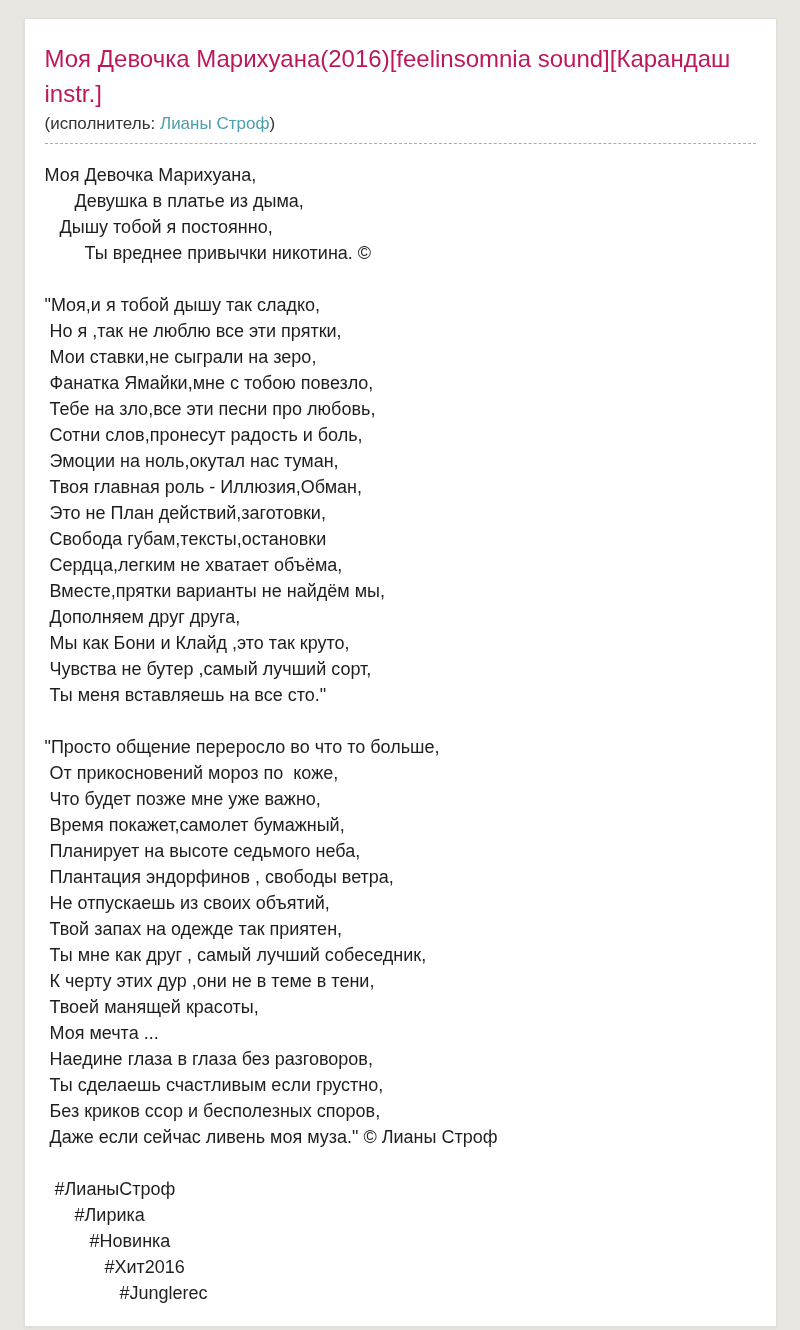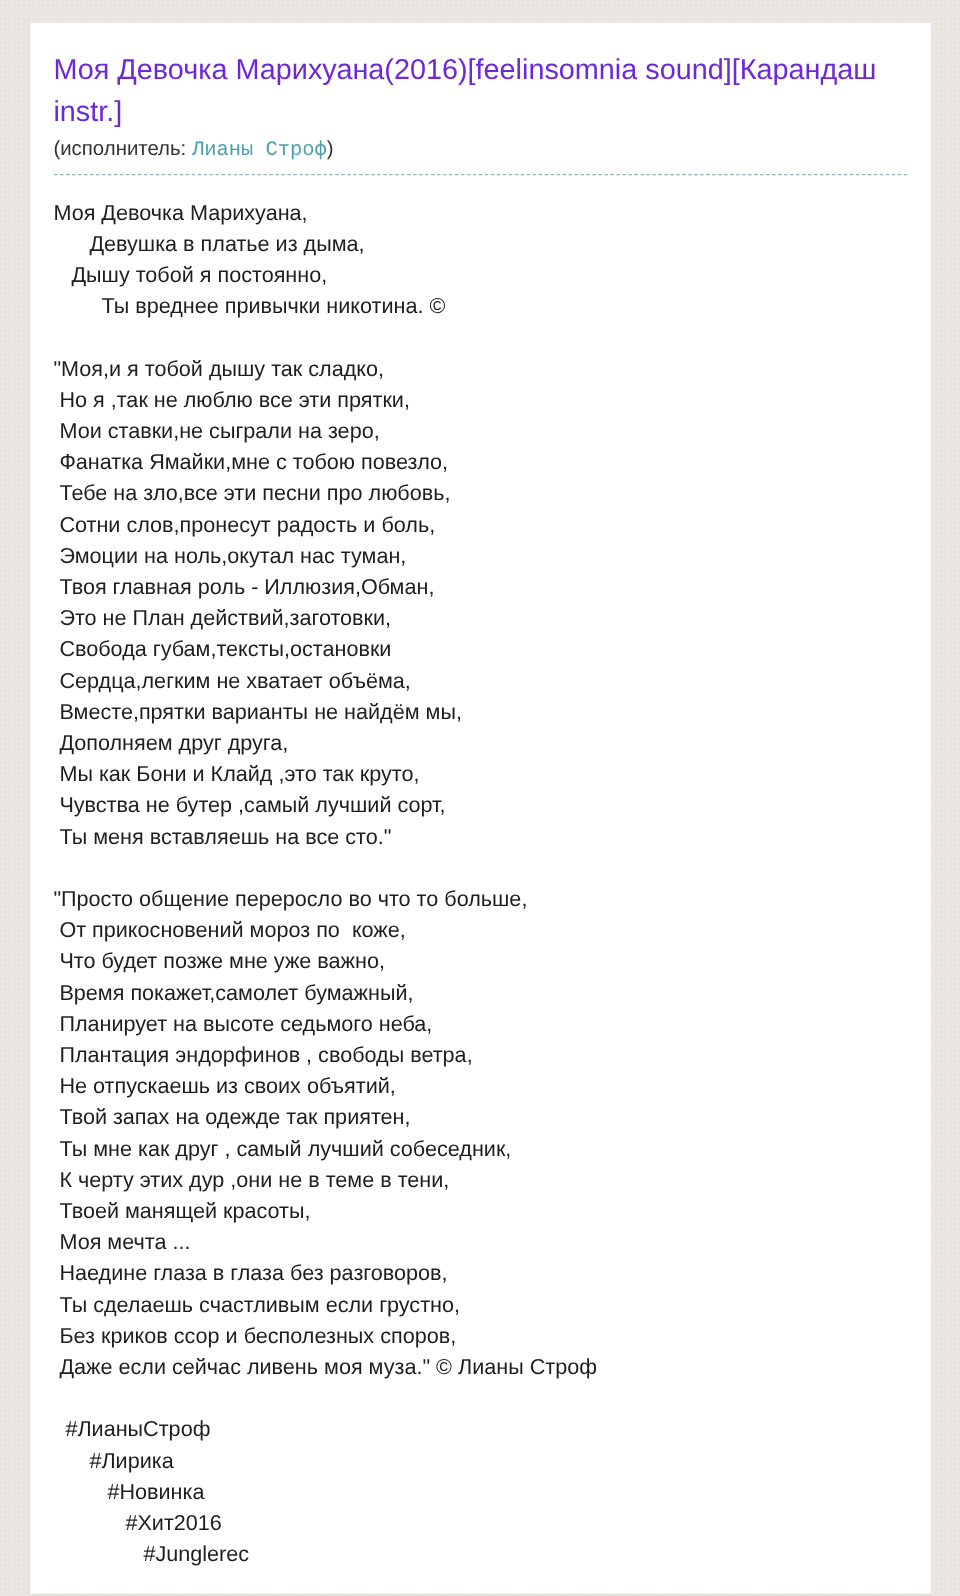--- a/index.html
+++ b/index.html
@@ -40,38 +40,37 @@
     font-size: 17px;
     line-height: 21px;
     color: #333333;
     padding-bottom: 9px;
     border-bottom: 1px dashed #97b2bd;
   }
   .artist-link {
     color: #4b9fae;
     text-decoration: none;
     cursor: pointer;
-    font-family: Liberation Mono, monospace;
   }
   .lyrics {
     margin-top: 18px;
     font-size: 18px;
     line-height: 26px;
     color: #1e1e1e;
   }
   .line {
     white-space: pre;
     height: 26px;
   }
 </style>
 </head>
 <body>
 
 <div class="card">
-  <h1 class="song-title" style="color: #6d28d9;">Моя Девочка Марихуана(2016)[feelinsomnia sound][Карандаш instr.]</h1>
+  <h1 class="song-title" style="color: #be185d;">Моя Девочка Марихуана(2016)[feelinsomnia sound][Карандаш instr.]</h1>
   <div class="artist-line" style="border-bottom-color: rgb(151, 178, 189);">
     <span>(исполнитель: </span><a class="artist-link" style="color: rgb(75, 159, 174);">Лианы Строф</a><span>)</span>
   </div>
   <div class="lyrics" style="color: rgb(30, 30, 30);">
       <div class="line">Моя Девочка Марихуана,</div>
       <div class="line">      Девушка в платье из дыма,</div>
       <div class="line">   Дышу тобой я постоянно,</div>
       <div class="line">        Ты вреднее привычки никотина. ©</div>
       <div class="line"> </div>
       <div class="line">"Моя,и я тобой дышу так сладко,</div>

